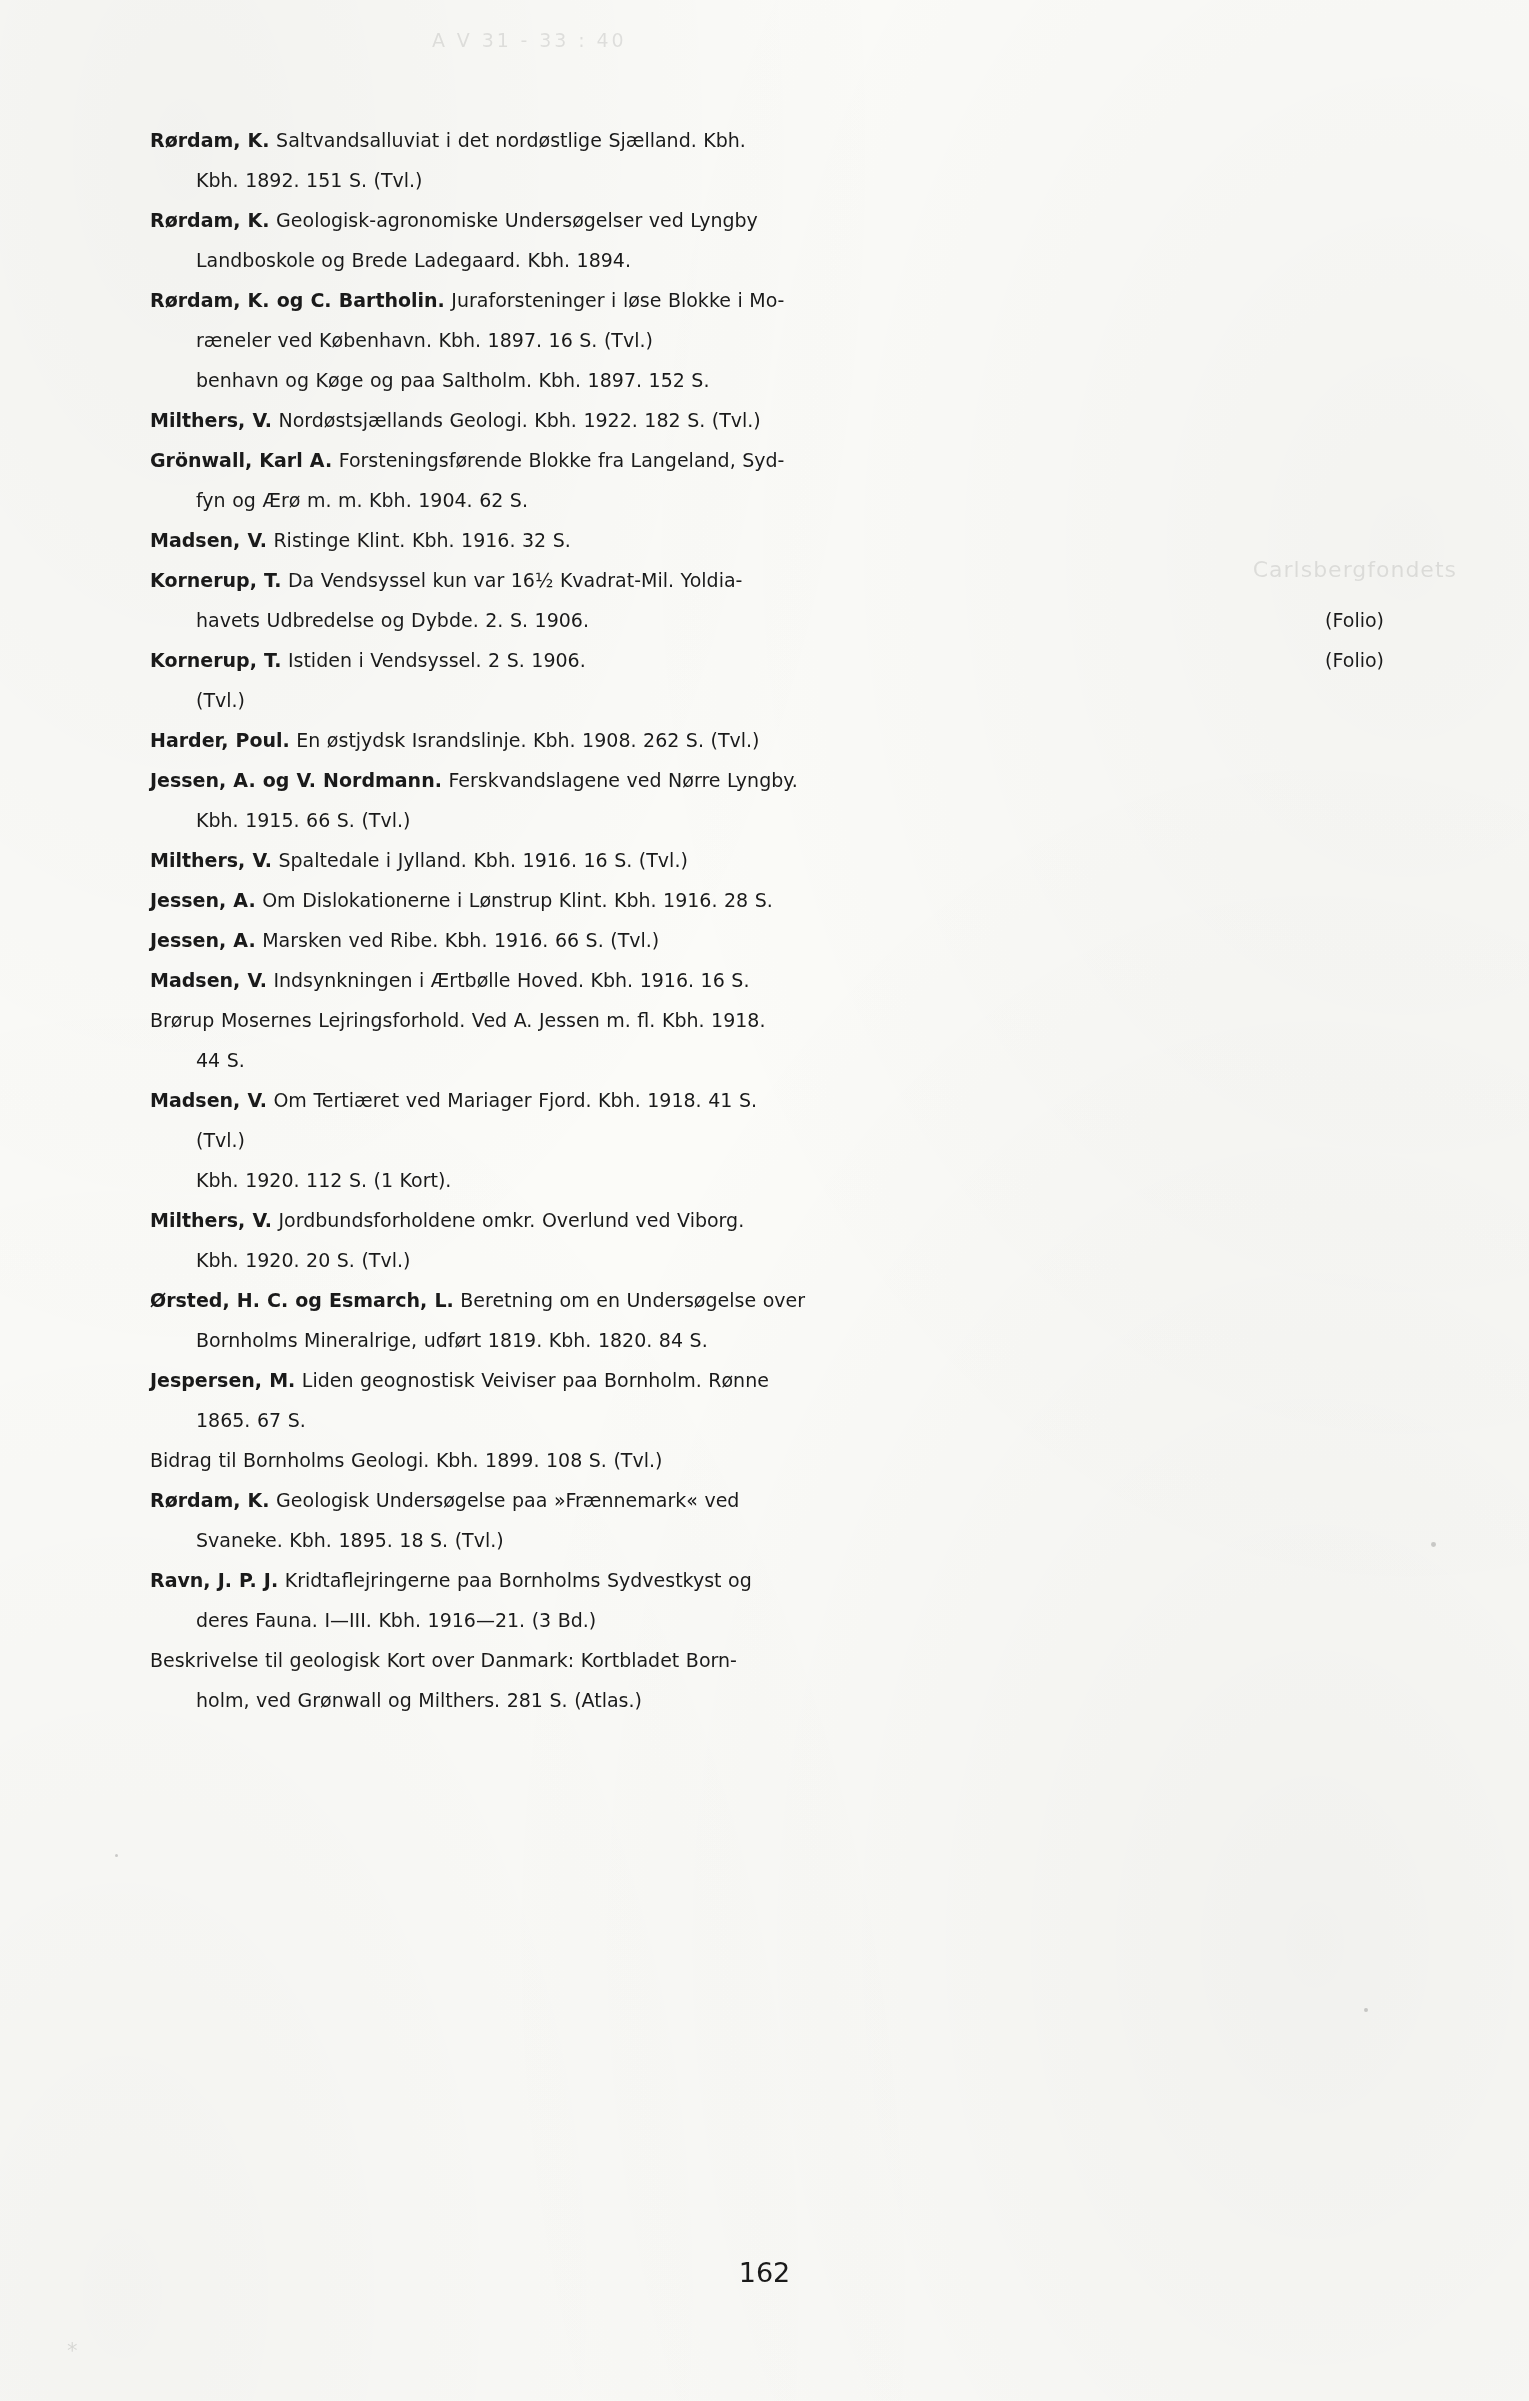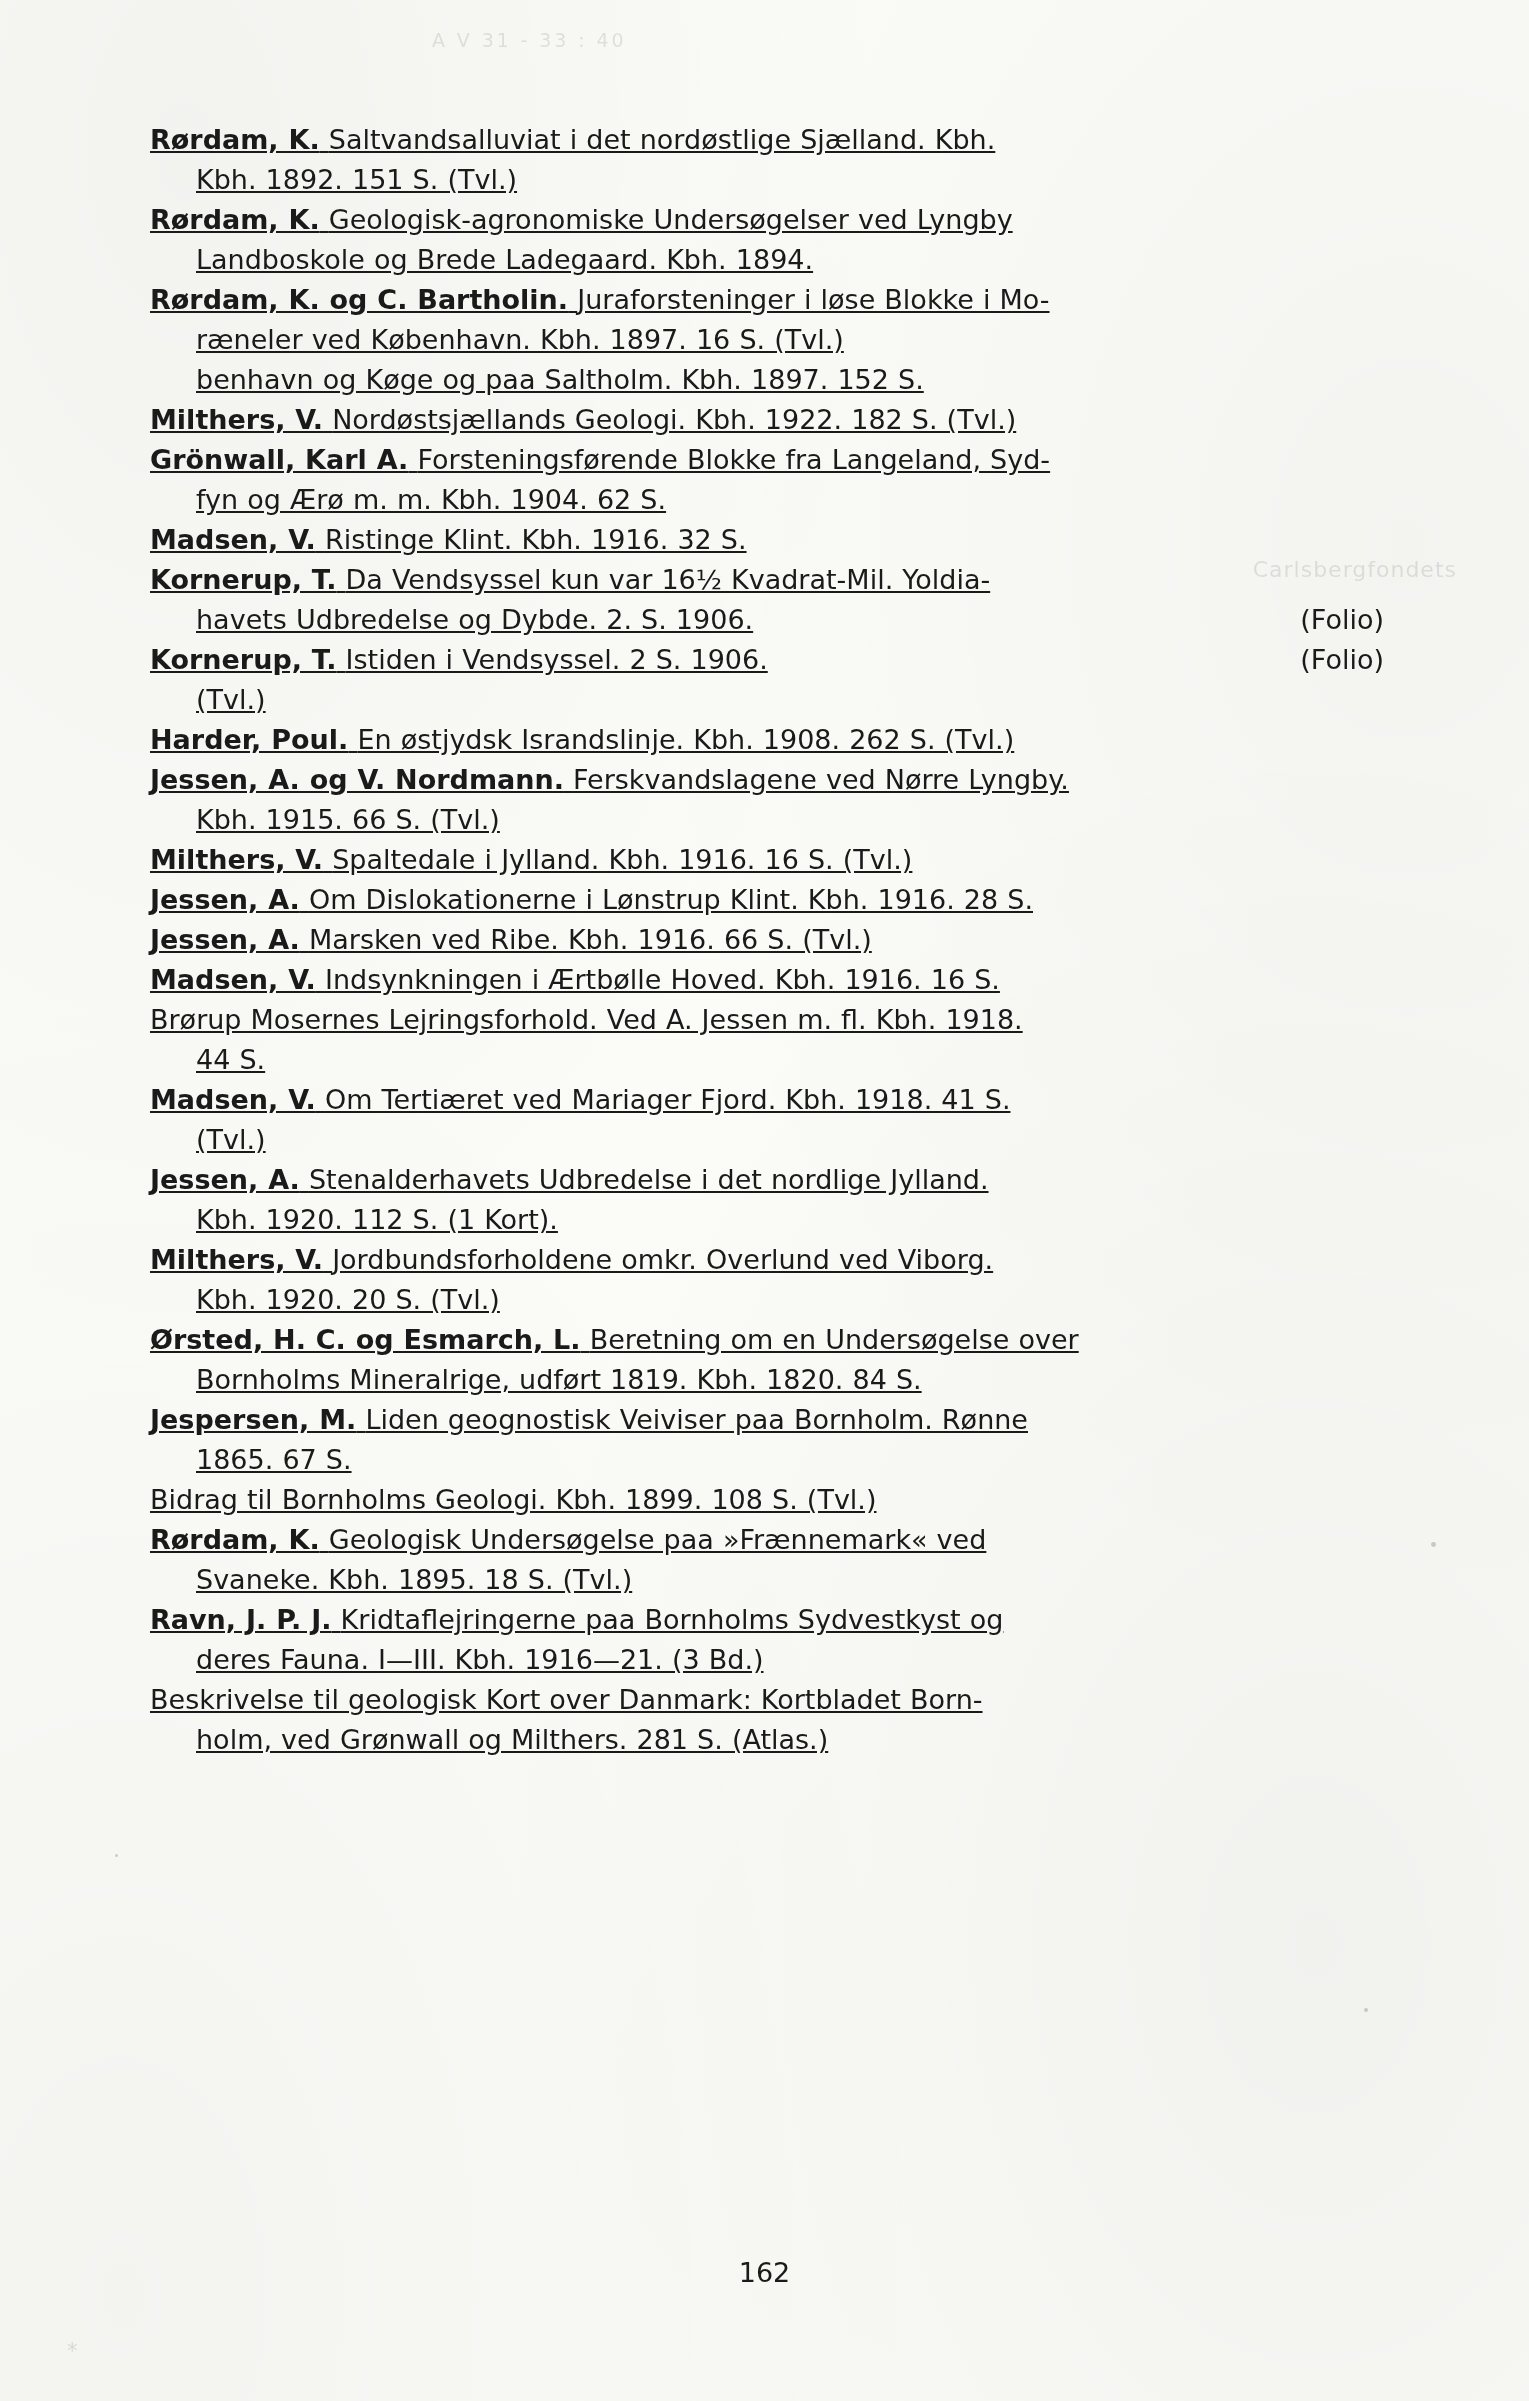--- a/index.html
+++ b/index.html
@@ -35,29 +35,28 @@
       radial-gradient(ellipse at 8% 92%, rgba(0,0,0,0.03), rgba(0,0,0,0) 42%);
     pointer-events: none;
   }
   .content {
     position: absolute;
     left: 150px;
     top: 120px;
     width: 1234px;
   }
   .entry {
-    font-size: 27px;
+    font-size: 19px;
     line-height: 40px;
     margin: 0 0 0 0;
     padding: 0;
     text-align: justify;
     text-justify: inter-word;
     word-spacing: 0.5px;
     text-indent: 0;
-    text-decoration: underline;
   }
   .entry .cont {
     display: block;
     padding-left: 46px;
   }
   .entry .line {
     display: block;
   }
   .entry b {
     font-weight: bold;
@@ -180,21 +179,20 @@
       </p>
       <p class="entry">
         <span class="line"><span>Brørup Mosernes Lejringsforhold. Ved A. Jessen m. fl. Kbh. 1918.</span></span>
         <span class="line cont"><span>44 S.</span></span>
       </p>
       <p class="entry">
         <span class="line"><b>Madsen, V.</b> <span>Om Tertiæret ved Mariager Fjord. Kbh. 1918. 41 S.</span></span>
         <span class="line cont"><span>(Tvl.)</span></span>
       </p>
       <p class="entry">
-        <span class="line"><b>Jessen, A.</b> <span>Stenalderhavets Udbredelse i det nordlige Jylland.</span></span>
         <span class="line cont"><span>Kbh. 1920. 112 S. (1 Kort).</span></span>
       </p>
       <p class="entry">
         <span class="line"><b>Milthers, V.</b> <span>Jordbundsforholdene omkr. Overlund ved Viborg.</span></span>
         <span class="line cont"><span>Kbh. 1920. 20 S. (Tvl.)</span></span>
       </p>
       <p class="entry">
         <span class="line"><b>Ørsted, H. C. og Esmarch, L.</b> <span>Beretning om en Undersøgelse over</span></span>
         <span class="line cont"><span>Bornholms Mineralrige, udført 1819. Kbh. 1820. 84 S.</span></span>
       </p>

